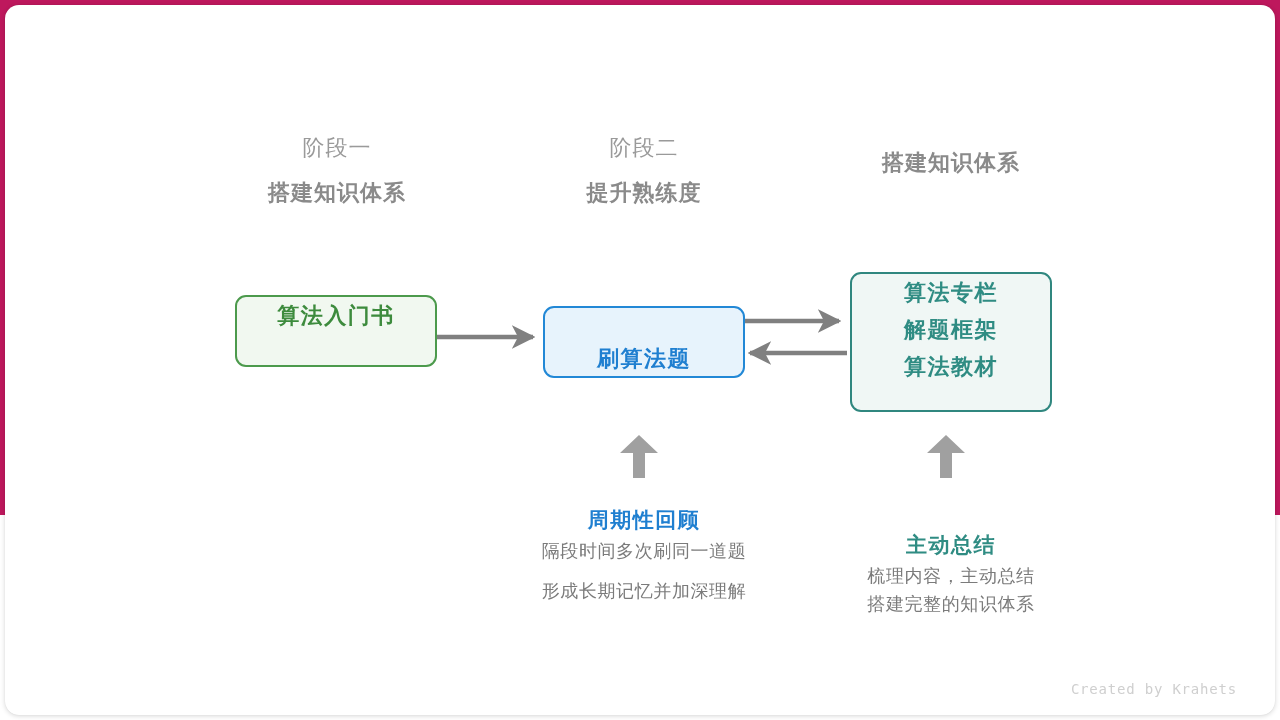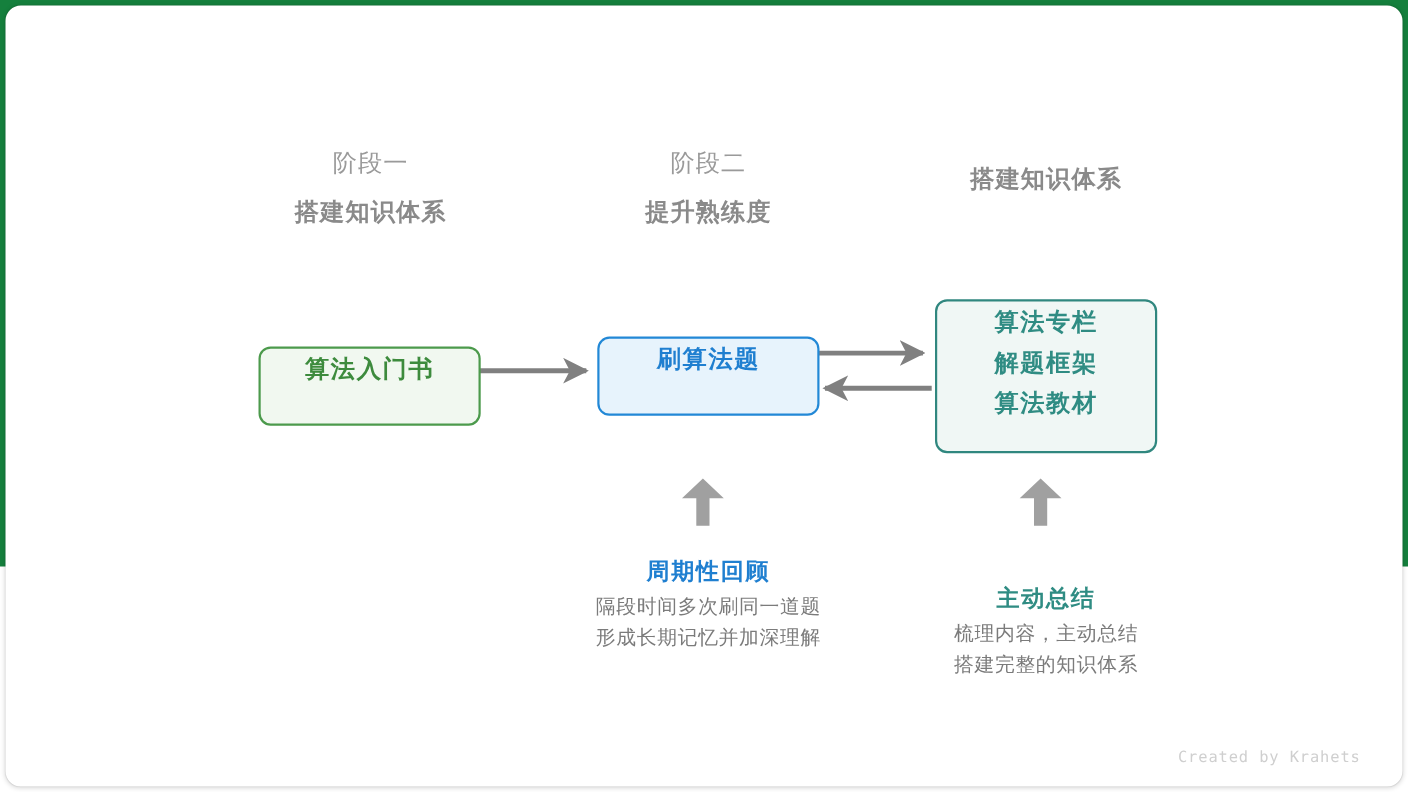--- a/index.html
+++ b/index.html
@@ -11,21 +11,21 @@
     overflow: hidden;
   }
   body {
     font-family: "Liberation Sans", "DejaVu Sans", sans-serif;
   }
 
   #canvas {
     position: relative;
     width: 1280px;
     height: 515px;
-    background: #15803d;
+    background: #be185d;
   }
 
   
   .card {
     position: absolute;
     left: 5px;
     top: 5px;
     width: 1270px;
     height: 710px;
     background: #ffffff;
@@ -76,37 +76,37 @@
   .node-line {
     font-size: 22px;
     font-weight: bold;
     letter-spacing: 1.5px;
     line-height: 37px;
     white-space: nowrap;
   }
 
   #node-book {
     left: 230px;
-    top: 310px;
+    top: 290px;
     width: 202px;
     height: 72px;
     background: #f1f8f0;
     border: 2.2px solid #4c9a4c;
   }
   #node-book .node-line { color: #3d8b3d; }
 
   #node-practice {
     left: 538px;
     top: 301px;
     width: 202px;
     height: 72px;
     background: #e7f3fc;
     border: 2.2px solid #2288d6;
   }
-  #node-practice .node-line { color: #1f7fd0; }
+  #node-practice .node-line { color: #1f7fd0; margin-top: 32px; }
 
   #node-resources {
     left: 845px;
     top: 267px;
     width: 202px;
     height: 140px;
     background: #f0f7f5;
     border: 2.2px solid #30877f;
   }
   #node-resources .node-line { color: #2f8c83; }
@@ -217,21 +217,21 @@
 
     <div class="node" id="node-resources">
       <div class="node-line">算法专栏</div>
       <div class="node-line">解题框架</div>
       <div class="node-line">算法教材</div>
     </div>
 
     <div class="annot" id="annot-review">
       <div class="annot-title">周期性回顾</div>
       <div class="annot-desc">隔段时间多次刷同一道题</div>
-      <div class="annot-desc" style="margin-top:0;">形成长期记忆并加深理解</div>
+      <div class="annot-desc" style="margin-top:12px;">形成长期记忆并加深理解</div>
     </div>
 
     <div class="annot" id="annot-summary">
       <div class="annot-title">主动总结</div>
       <div class="annot-desc">梳理内容，主动总结</div>
       <div class="annot-desc" style="margin-top:0;text-align:center;">搭建完整的知识体系</div>
     </div>
 
     <div id="credit">Created by Krahets</div>
 

